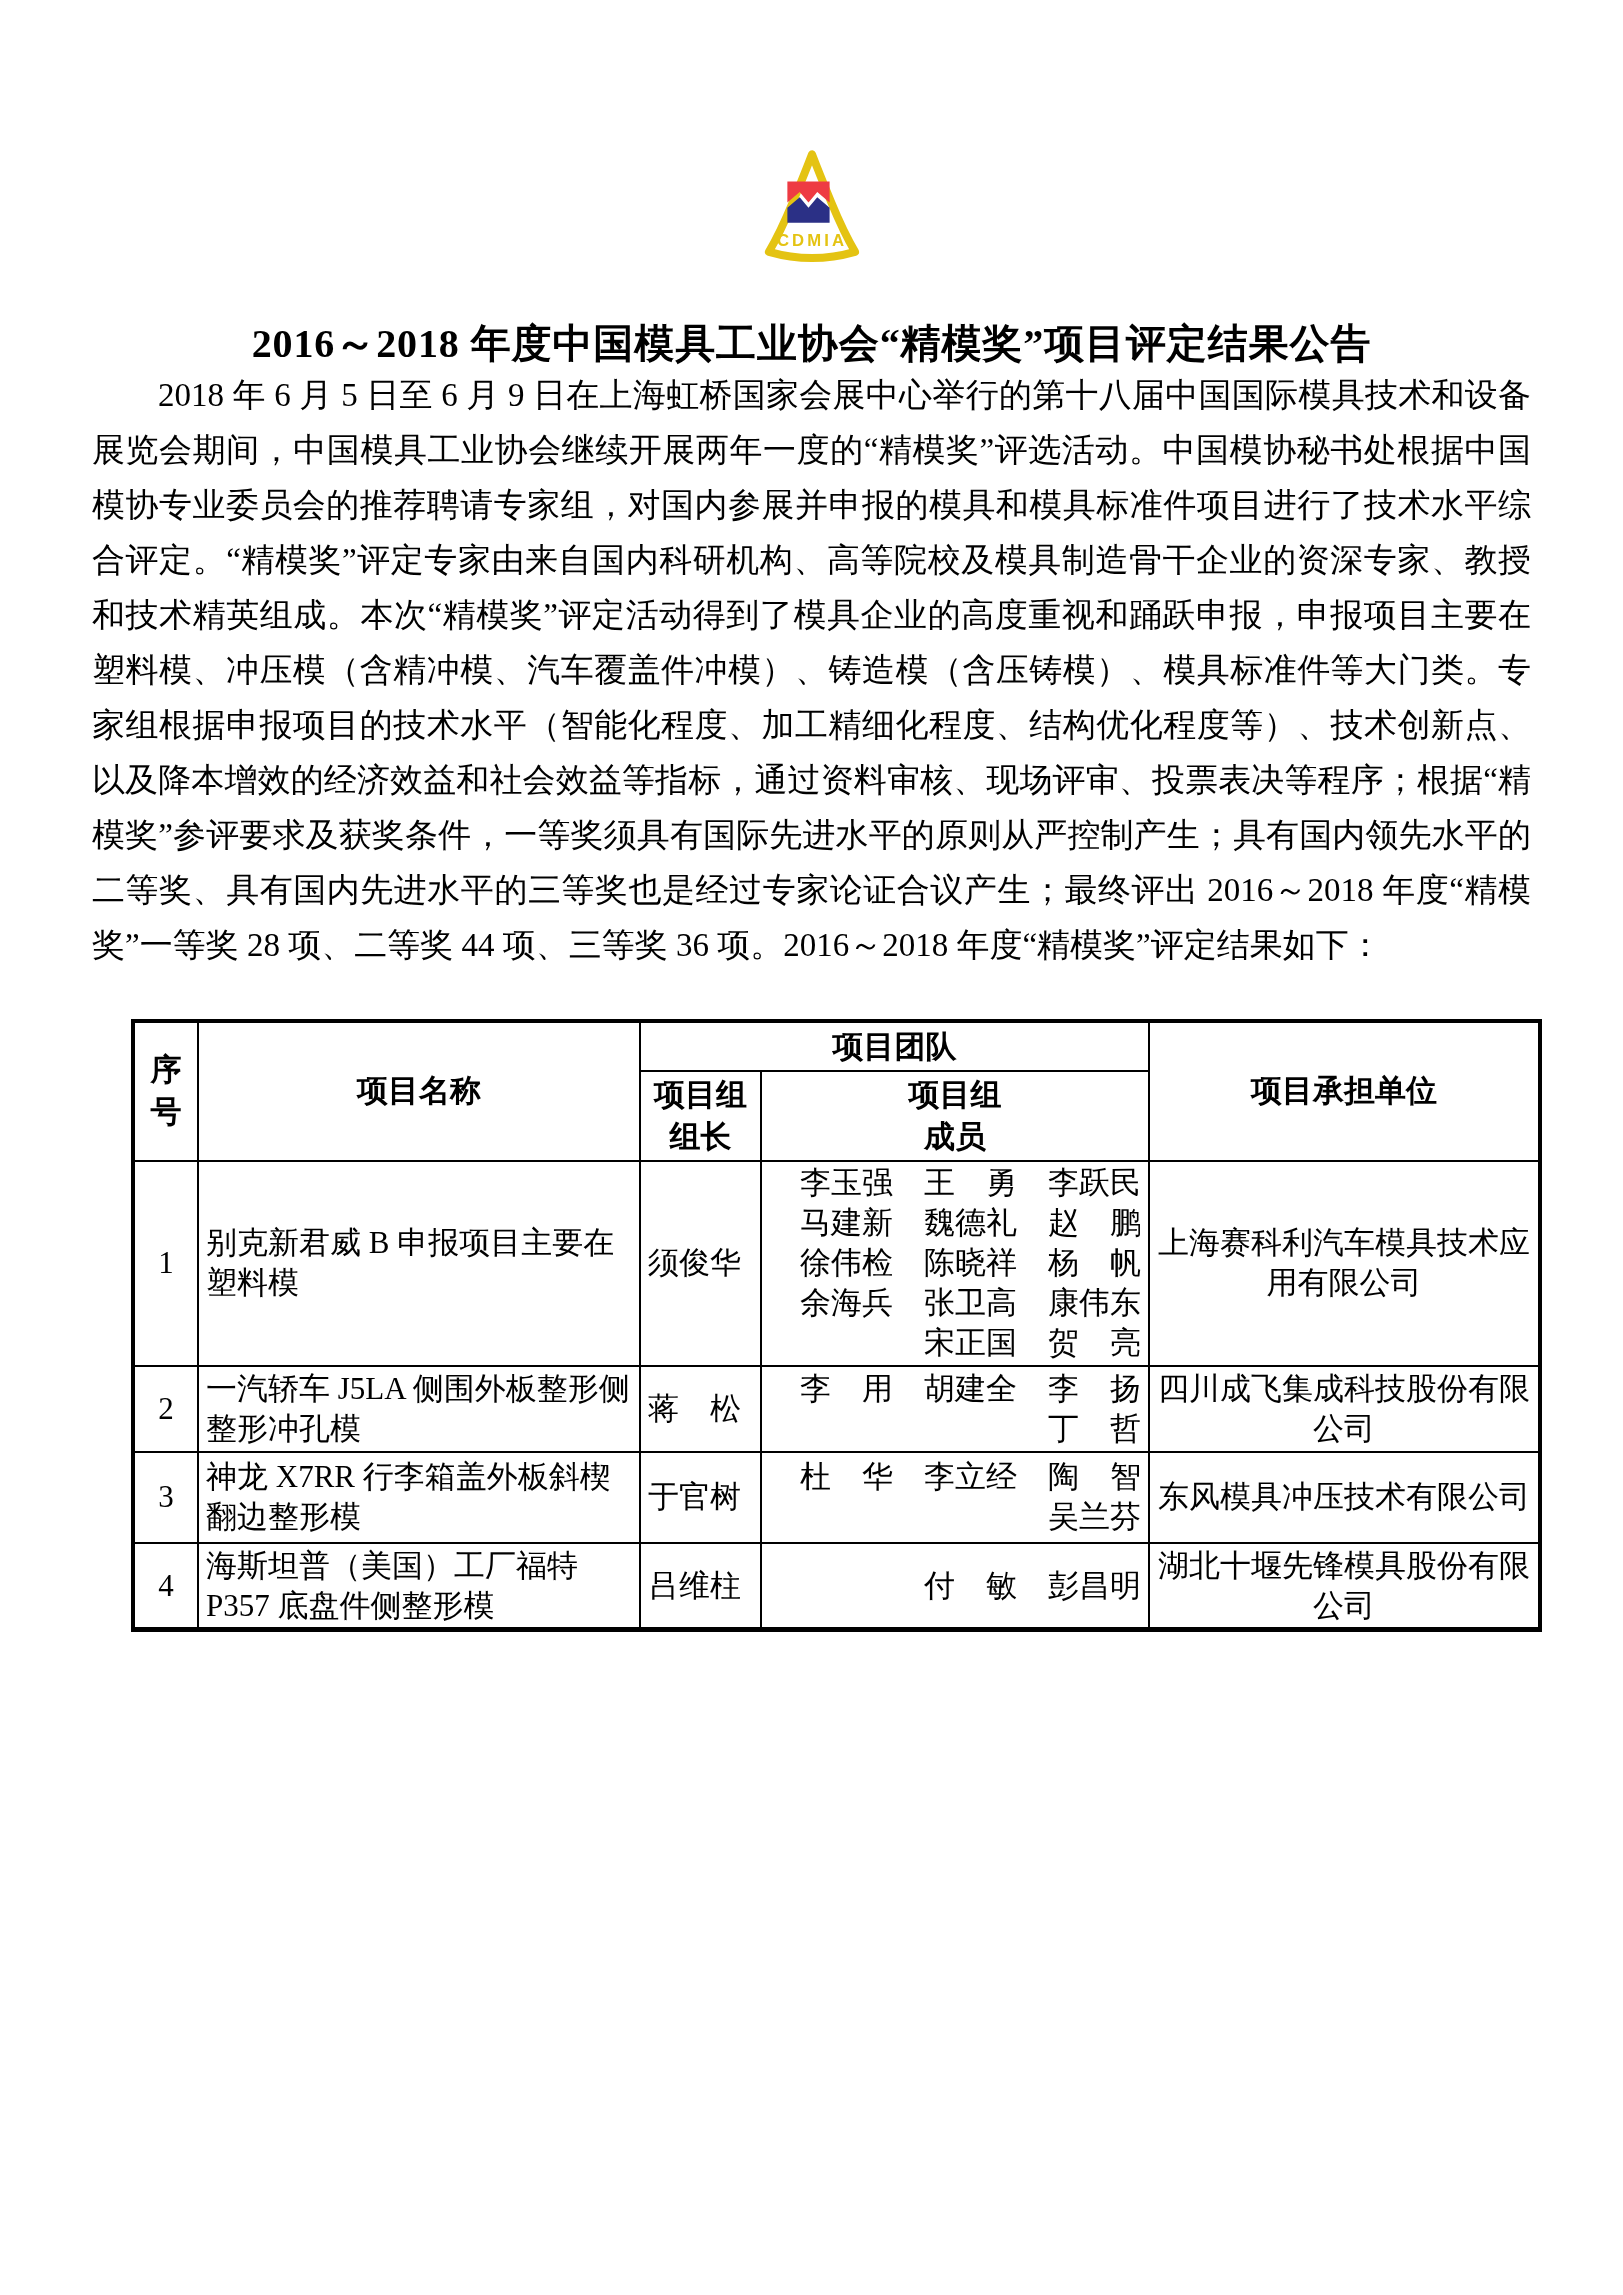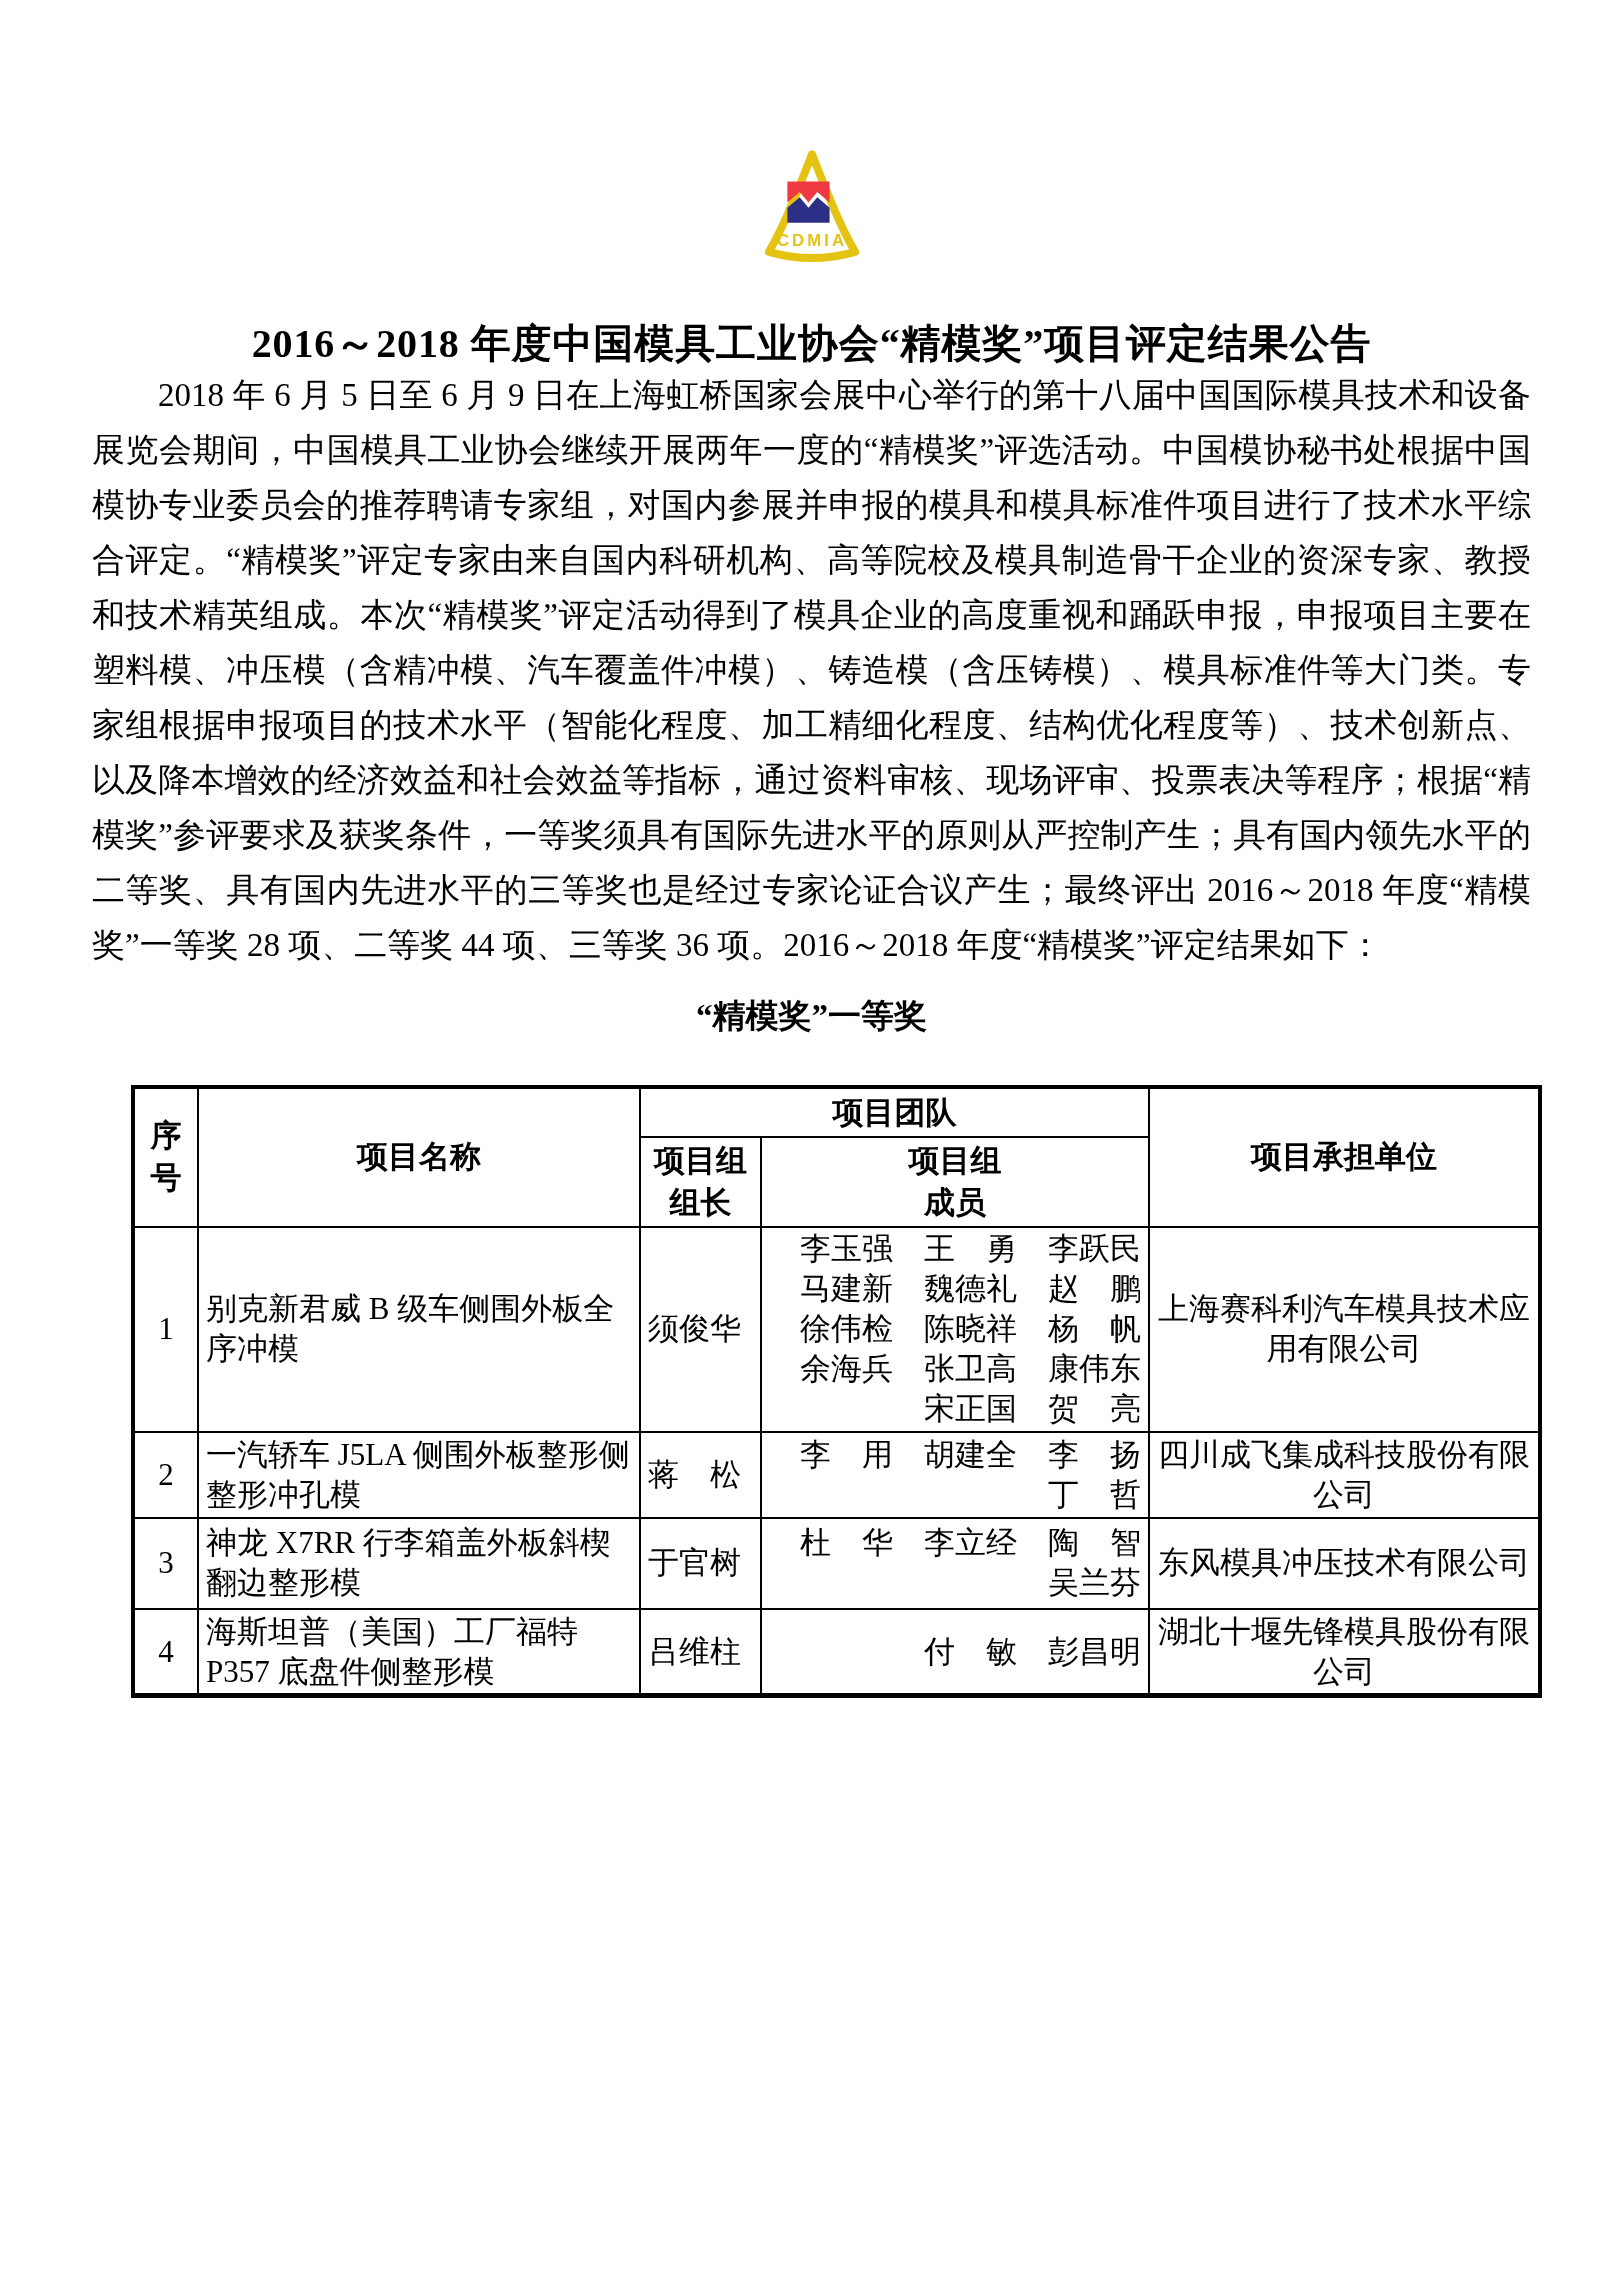--- a/index.html
+++ b/index.html
@@ -93,21 +93,20 @@
     <polygon points="30,38 78,38 78,62 64,50 54,62 44,50 30,62" fill="#EE3B43"></polygon>
     <polygon points="30,68 44,56 54,68 64,56 78,68 78,85 30,85" fill="#2B3086"></polygon>
     <text class="logo-acronym" x="58" y="111" text-anchor="middle" font-size="19" letter-spacing="3.5" fill="#E4C312">CDMIA</text>
   </svg>
 
   <h1 class="title">2016～2018 年度中国模具工业协会“精模奖”项目评定结果公告</h1>
 
   <div class="content">
     <p>2018 年 6 月 5 日至 6 月 9 日在上海虹桥国家会展中心举行的第十八届中国国际模具技术和设备展览会期间，中国模具工业协会继续开展两年一度的“精模奖”评选活动。中国模协秘书处根据中国模协专业委员会的推荐聘请专家组，对国内参展并申报的模具和模具标准件项目进行了技术水平综合评定。“精模奖”评定专家由来自国内科研机构、高等院校及模具制造骨干企业的资深专家、教授和技术精英组成。本次“精模奖”评定活动得到了模具企业的高度重视和踊跃申报，申报项目主要在塑料模、冲压模（含精冲模、汽车覆盖件冲模）、铸造模（含压铸模）、模具标准件等大门类。专家组根据申报项目的技术水平（智能化程度、加工精细化程度、结构优化程度等）、技术创新点、以及降本增效的经济效益和社会效益等指标，通过资料审核、现场评审、投票表决等程序；根据“精模奖”参评要求及获奖条件，一等奖须具有国际先进水平的原则从严控制产生；具有国内领先水平的二等奖、具有国内先进水平的三等奖也是经过专家论证合议产生；最终评出 2016～2018 年度“精模奖”一等奖 28 项、二等奖 44 项、三等奖 36 项。2016～2018 年度“精模奖”评定结果如下：</p>
 
-    <h2 class="section-heading">“精模奖”一等奖</h2>
 
     <table class="award">
       <colgroup>
         <col style="width:65px">
         <col style="width:442px">
         <col style="width:121px">
         <col style="width:388px">
         <col style="width:391px">
       </colgroup>
       <thead>
@@ -121,21 +120,21 @@
         <tr class="hr2">
           <th>项目组
 组长</th>
           <th>项目组
 成员</th>
         </tr>
       </thead>
       <tbody>
   <tr>
     <td class="cell-index">1</td>
-    <td class="cell-name">别克新君威 B 级车侧围外板全序冲模</td>
+    <td class="cell-name">别克新君威 B 申报项目主要在塑料模</td>
     <td class="cell-leader">须俊华</td>
     <td class="cell-members">李玉强　王　勇　李跃民
 马建新　魏德礼　赵　鹏
 徐伟检　陈晓祥　杨　帆
 余海兵　张卫高　康伟东
 宋正国　贺　亮</td>
     <td class="cell-org">上海赛科利汽车模具技术应用有限公司</td>
   </tr>
 
   <tr>

